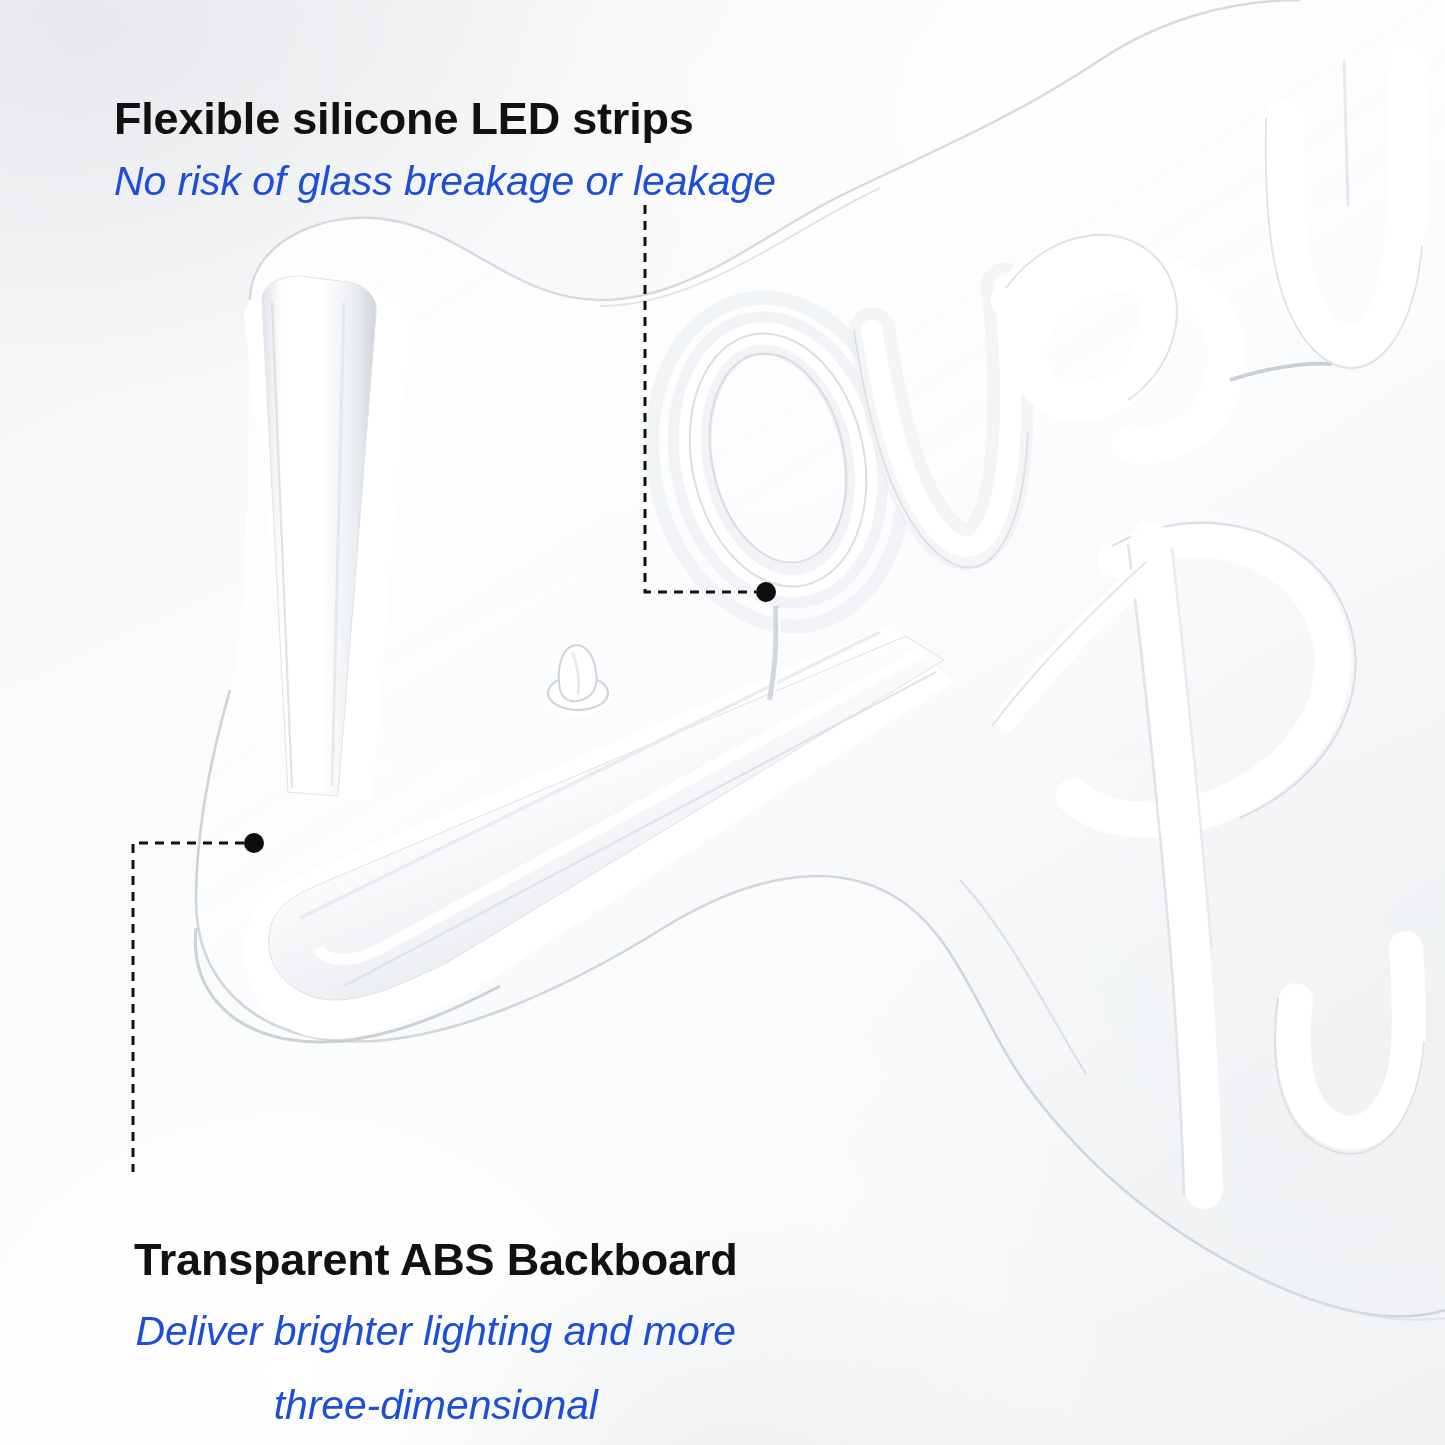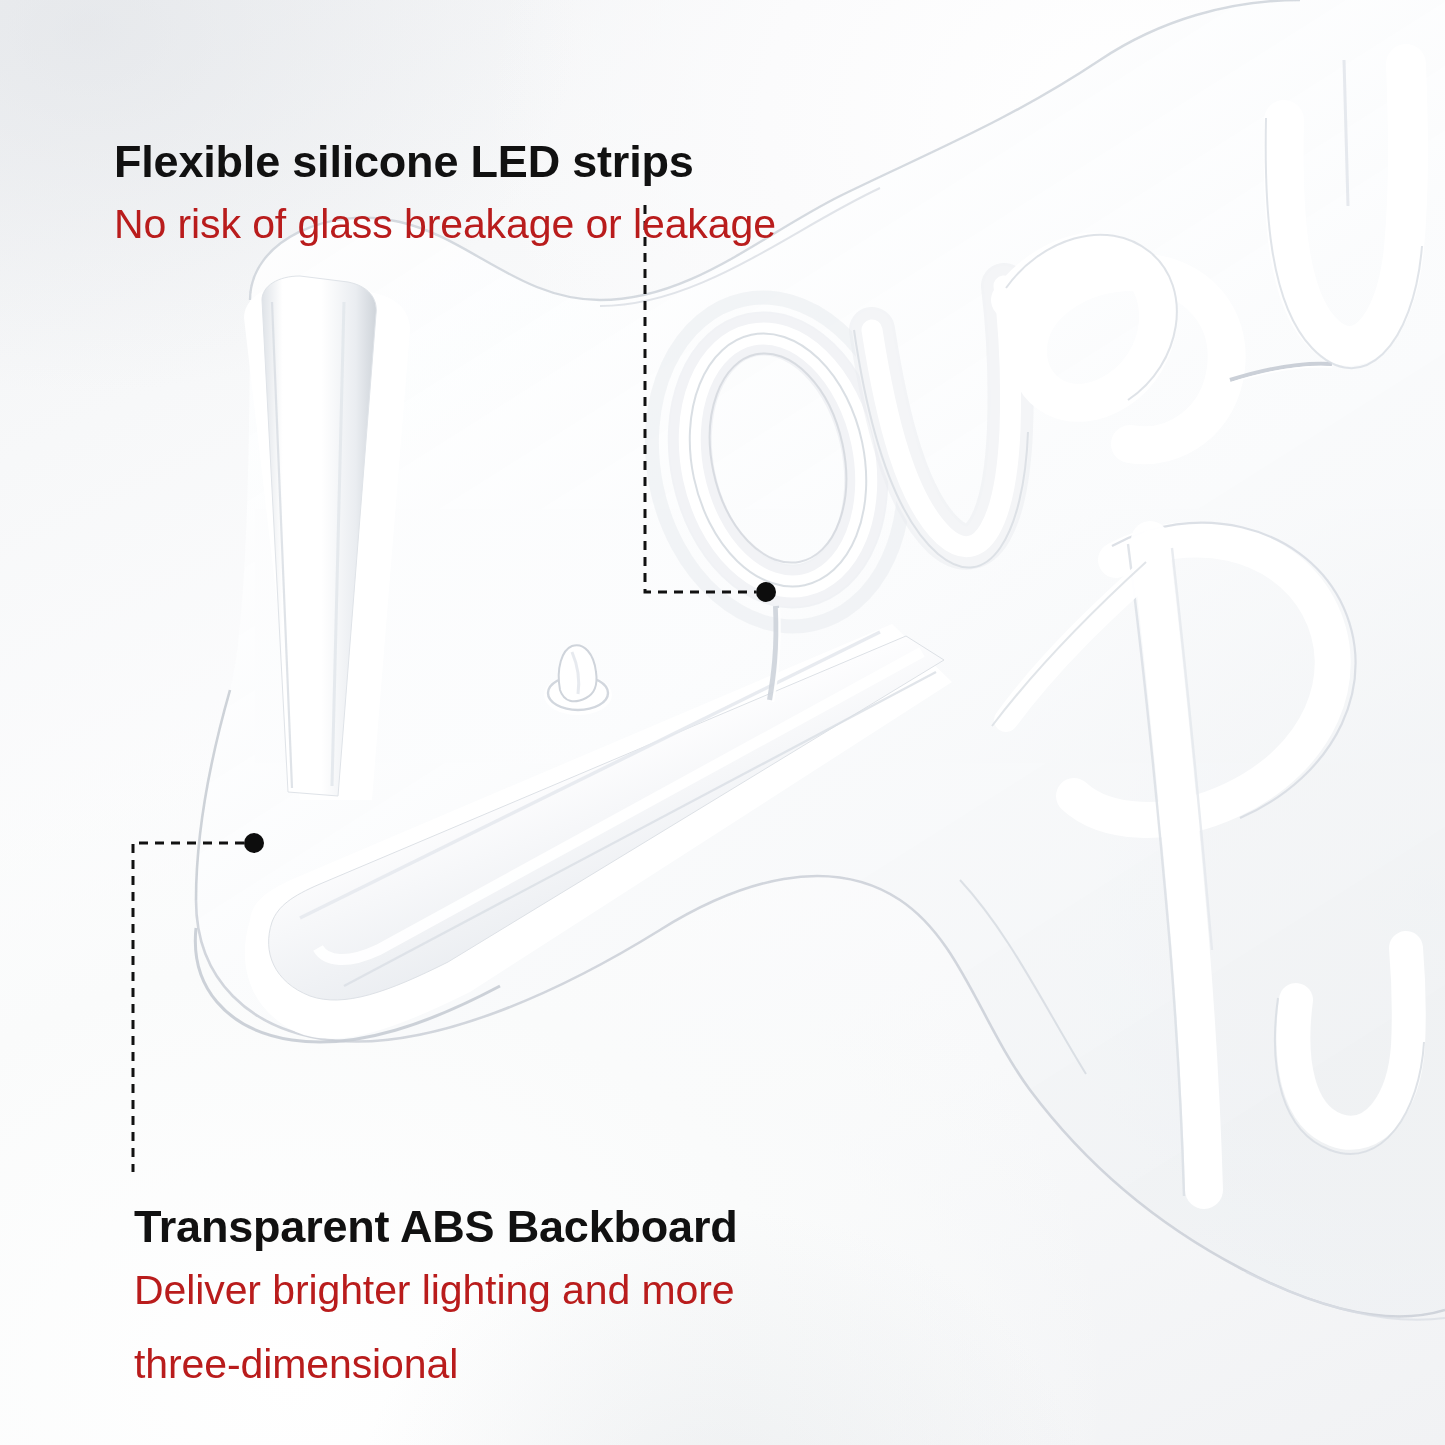--- a/index.html
+++ b/index.html
@@ -37,36 +37,36 @@
   
   #art{position:absolute; inset:0; width:1445px; height:1445px;}
 
   
   .callout{position:absolute;}
   .headline{
     font-weight:700;
     color:#111111;
     letter-spacing:-0.2px;
     white-space:nowrap;
-    margin-top:43px;
   }
   .bodyline{
-    color:#b91c1c;
+    color:#1d4ed8;
     font-weight:400;
     letter-spacing:-0.1px;
     white-space:nowrap;
+    font-style:italic;
   }
 
   #callout-top{ left:114px; top:92px; }
   #callout-top .headline{ font-size:45px; line-height:54px; }
   #callout-top .bodyline{ font-size:41px; line-height:58px; margin-top:6px; }
 
-  #callout-bottom{ left:134px; top:1156px; }
+  #callout-bottom{ left:134px; top:1232px;text-align:center; }
   #callout-bottom .headline{ font-size:45px; line-height:56px; }
-  #callout-bottom .bodyline{ font-size:41px; line-height:58px; margin-top:6px; }
+  #callout-bottom .bodyline{ font-size:41px; line-height:58px; margin-top:14px; }
 
   
   #leaders{position:absolute; inset:0; width:1445px; height:1445px; pointer-events:none;}
 </style>
 </head>
 <body>
 
 <div id="stage" style="background: rgb(244, 245, 246); width: 1445px; height: 1445px;">
 
   <div id="photo"></div>

